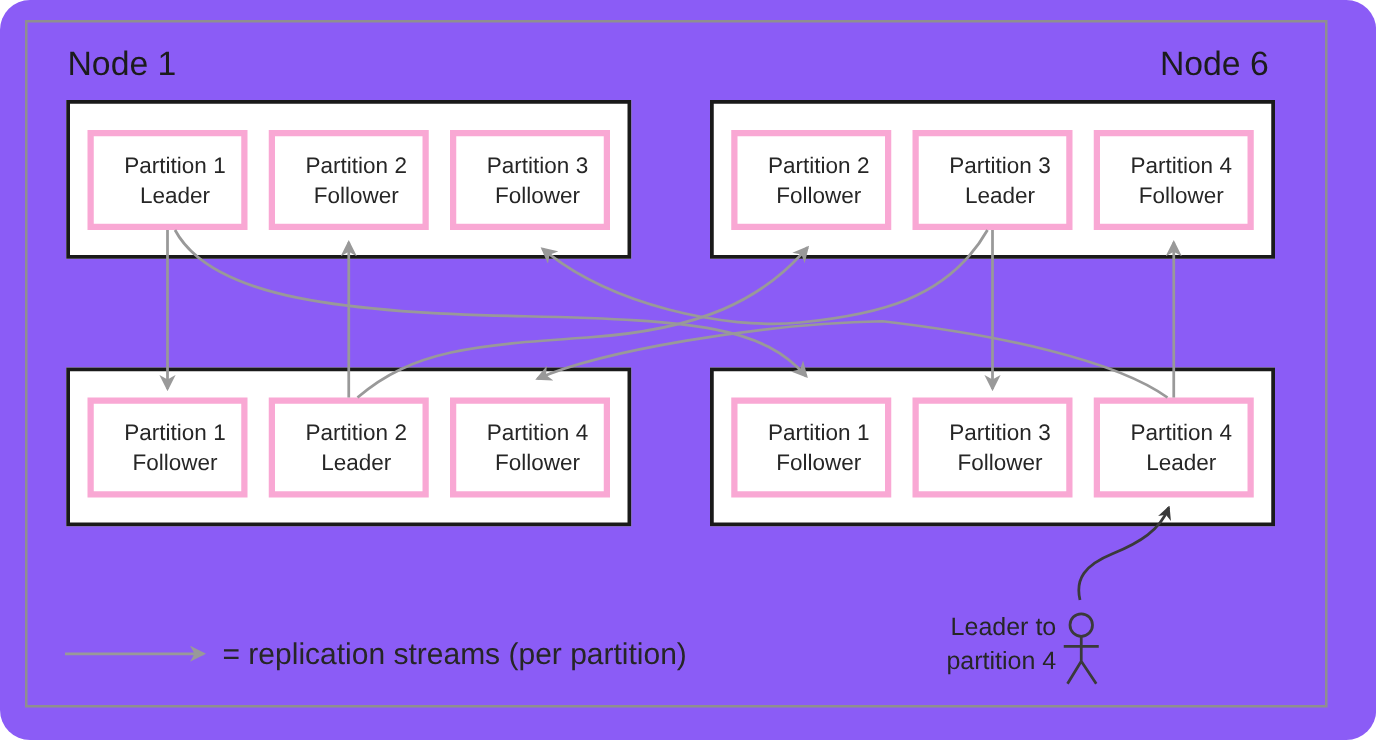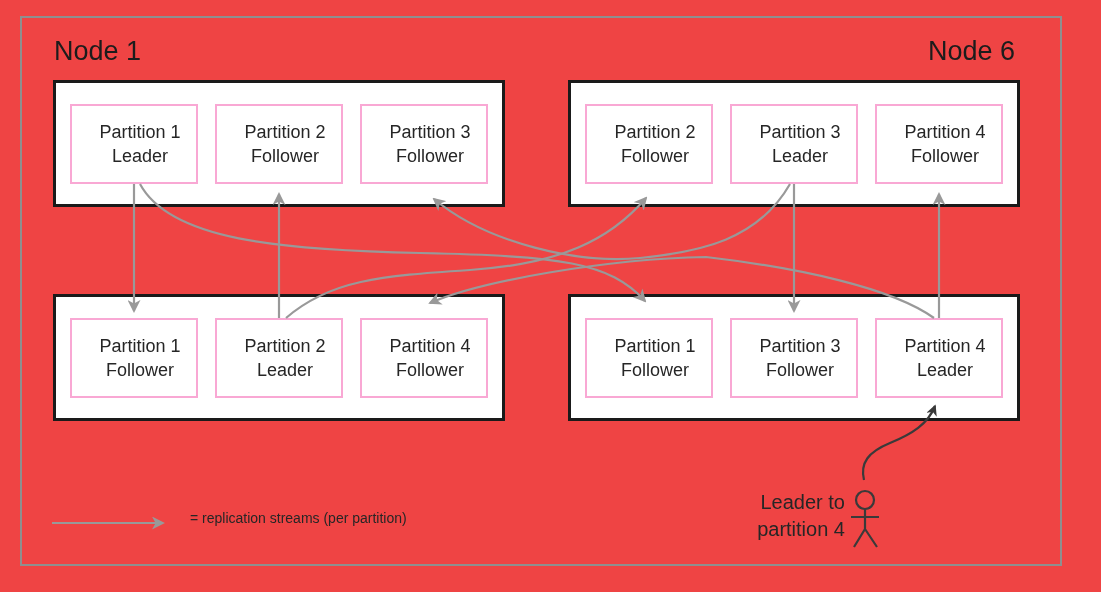--- a/index.html
+++ b/index.html
@@ -1,46 +1,46 @@
 <!DOCTYPE html>
 <html><head>
 <meta charset="utf-8">
 <style>
   html,body { margin:0; padding:0; background:#ffffff; }
   .canvas {
-    position:relative; width:1101px; height:592px; background:#ef4444;
-    font-family:"Liberation Sans", sans-serif; overflow:hidden;
+    position:relative; width:1101px; height:592px; background:#8b5cf6;
+    font-family:"Liberation Sans", sans-serif; overflow:hidden;border-radius:24px;
   }
   .outer-border {
     position:absolute; left:20px; top:16px; width:1042px; height:550px;
     border:2px solid #8f8f8f; box-sizing:border-box;
   }
   .node-box {
     position:absolute; width:452px; height:127px;
     border:3px solid #1a1a1a; background:#ffffff; box-sizing:border-box;
   }
   .n1 { left:53px;  top:80px; }
   .n2 { left:568px; top:80px; }
   .n3 { left:53px;  top:294px; }
   .n4 { left:568px; top:294px; }
   .partition {
     position:absolute; top:21px; width:128px; height:80px;
-    border:2px solid #f9a8d4; background:#ffffff; box-sizing:border-box;
+    border:5px solid #f9a8d4; background:#ffffff; box-sizing:border-box;
     display:flex; flex-direction:column; align-items:center; justify-content:center;
     font-size:18px; line-height:24px; color:#262626; text-align:center;padding-left:12px;
   }
   .p1 { left:14px; }
   .p2 { left:159px; }
   .p3 { left:304px; }
   .node-label { position:absolute; font-size:27px; color:#1c1c1c; white-space:nowrap; }
   .nl1 { left:54px;  top:36px; }
   .nl2 { right:86px; top:36px; }
   .nl3 { left:54px;  top:427px; }
   .nl4 { right:86px; top:427px; }
-  .legend-text { position:absolute; left:190px; top:510px; font-size:14px; color:#262626; }
+  .legend-text { position:absolute; left:178px; top:510px; font-size:24px; color:#262626; }
   .writing-label {
     position:absolute; right:256px; top:489px; font-size:20px; line-height:27px;
     color:#262626; text-align:right; white-space:nowrap;
   }
   .arrow-layer { position:absolute; left:0; top:0; width:1101px; height:592px; z-index:3; pointer-events:none; }
 </style>
 </head>
 <body>
 
 <div class="canvas">

